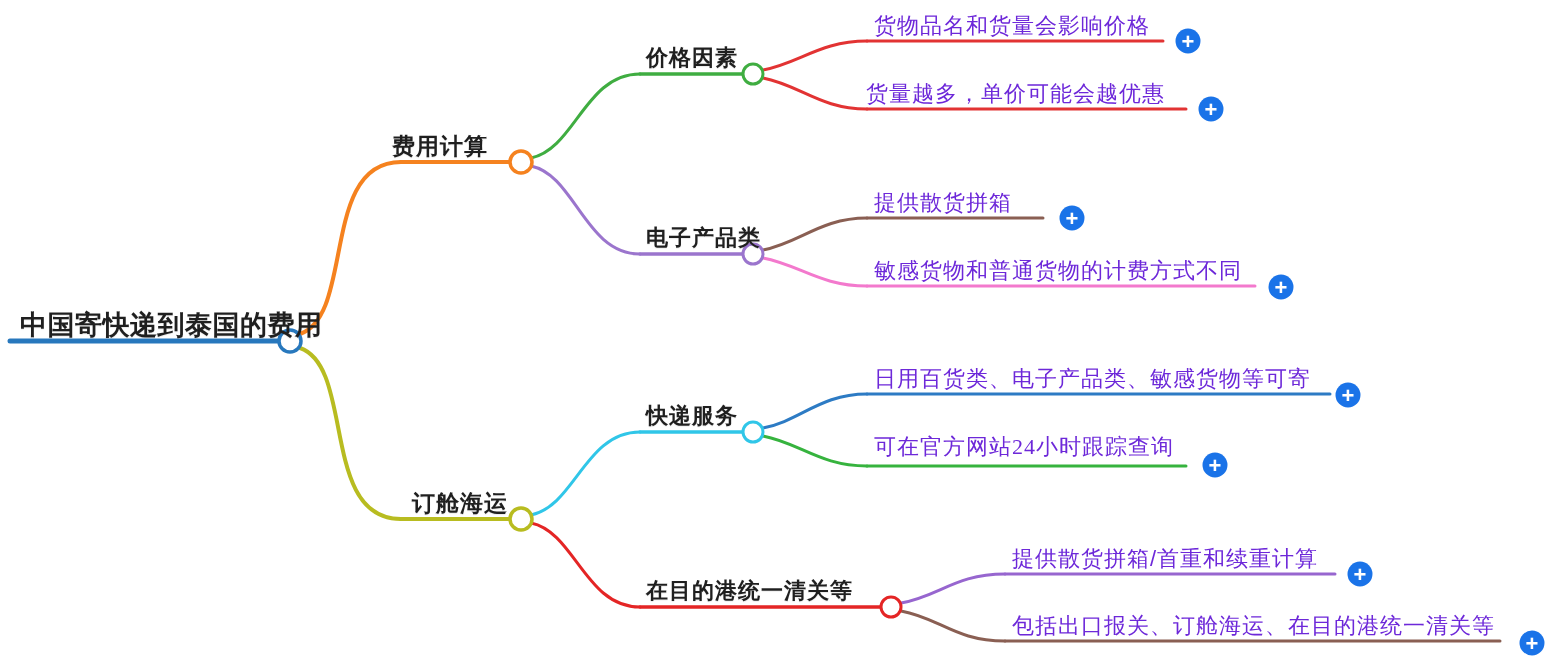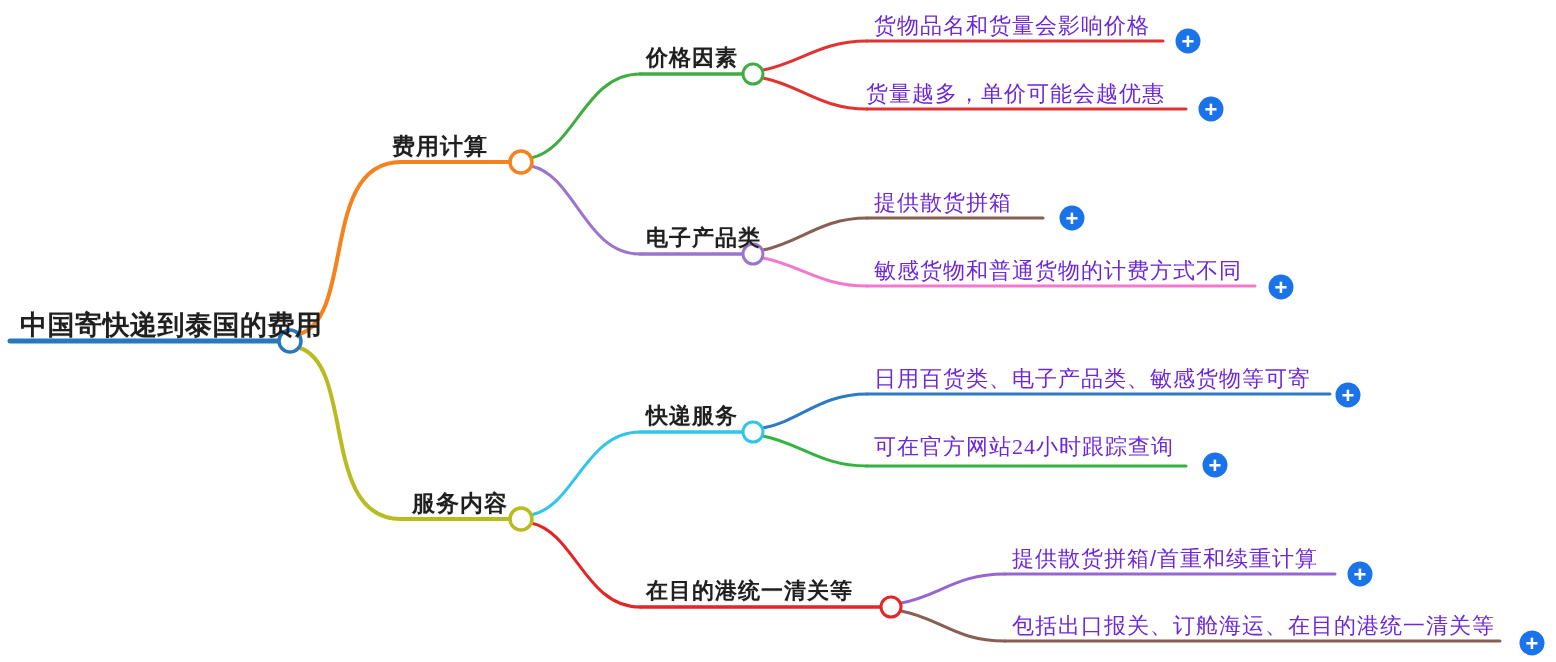--- a/index.html
+++ b/index.html
@@ -109,21 +109,21 @@
     <g>
       <circle cx="1532" cy="643" r="12.5" fill="#1a73e8"></circle>
       <text class="plus-glyph" x="1532" y="651" fill="#ffffff">+</text>
     </g>
   </g>
 </svg>
 
 <div class="label root-label" style="left:20px;top:311px;">中国寄快递到泰国的费用</div>
 
 <div class="label b1-label" style="left:392px;top:134px;text-align:right;">费用计算</div>
-<div class="label b1-label" style="left:412px;top:491px;">服务内容</div>
+<div class="label b1-label" style="left:412px;top:491px;">订舱海运</div>
 
 <div class="label node-label" style="left:646px;top:46px;">价格因素</div>
 <div class="label node-label" style="left:646px;top:226px;">电子产品类</div>
 <div class="label node-label" style="left:646px;top:404px;">快递服务</div>
 <div class="label node-label" style="left:646px;top:579px;">在目的港统一清关等</div>
 
 <div class="label leaf-label" style="left:874px;top:14px;">货物品名和货量会影响价格</div>
 <div class="label leaf-label" style="left:866px;top:82px;">货量越多，单价可能会越优惠</div>
 <div class="label leaf-label" style="left:874px;top:191px;">提供散货拼箱</div>
 <div class="label leaf-label" style="left:874px;top:259px;">敏感货物和普通货物的计费方式不同</div>

